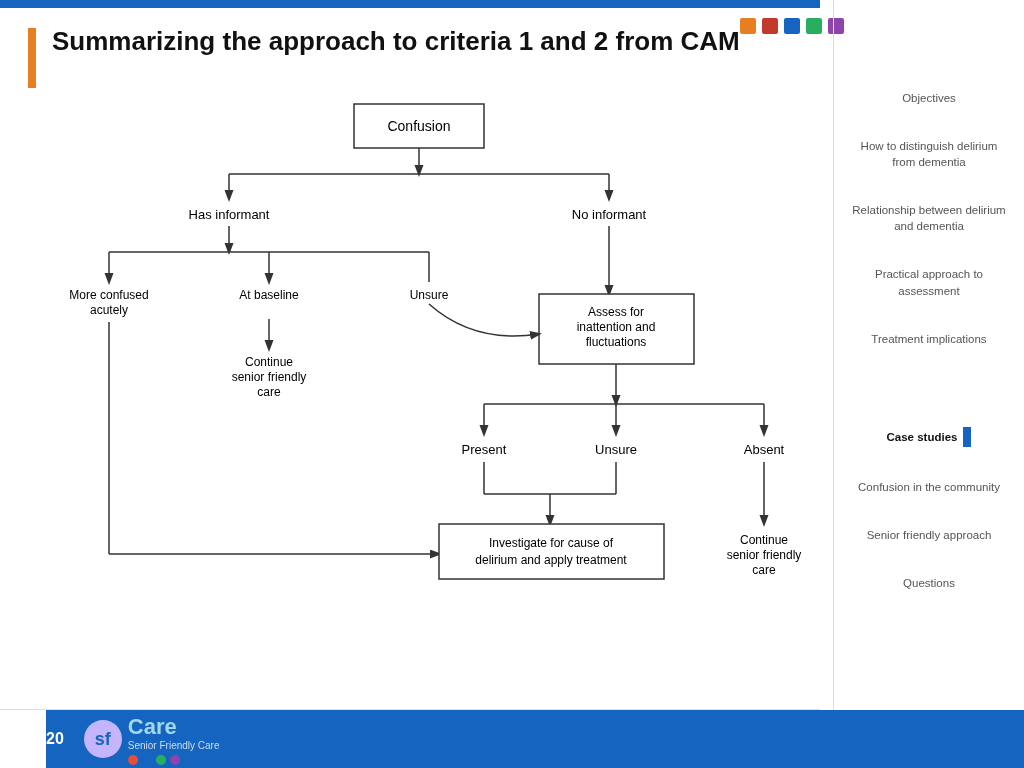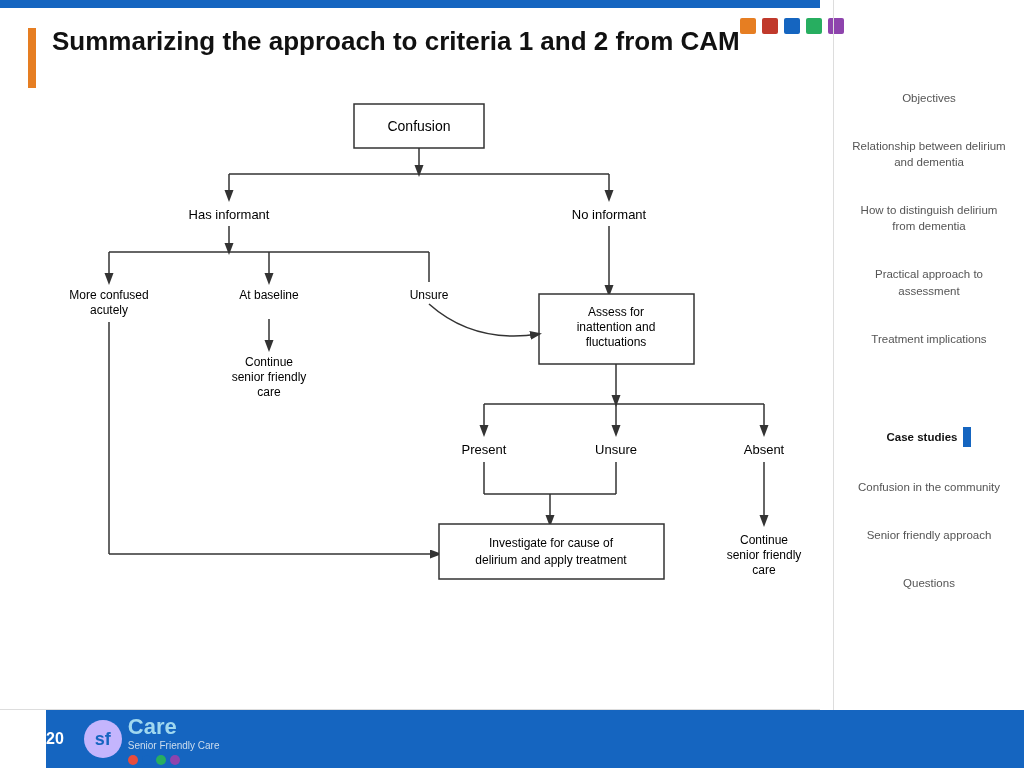--- a/index.html
+++ b/index.html
@@ -295,24 +295,24 @@
   </svg>
 </div>
 
 <div id="right-sep"></div>
 
 <div id="sidebar">
   <div class="sidebar-item">
     <span>Objectives</span>
   </div>
   <div class="sidebar-item">
+    <span>How to distinguish delirium from dementia</span>
+  </div>
+  <div class="sidebar-item">
     <span>Relationship between delirium and dementia</span>
-  </div>
-  <div class="sidebar-item">
-    <span>How to distinguish delirium from dementia</span>
   </div>
   <div class="sidebar-item">
     <span>Practical approach to assessment</span>
   </div>
   <div class="sidebar-item">
     <span>Treatment implications</span>
   </div>
   <div class="sidebar-item active">
     <div class="sidebar-item-row">
       <span>Case studies</span>

